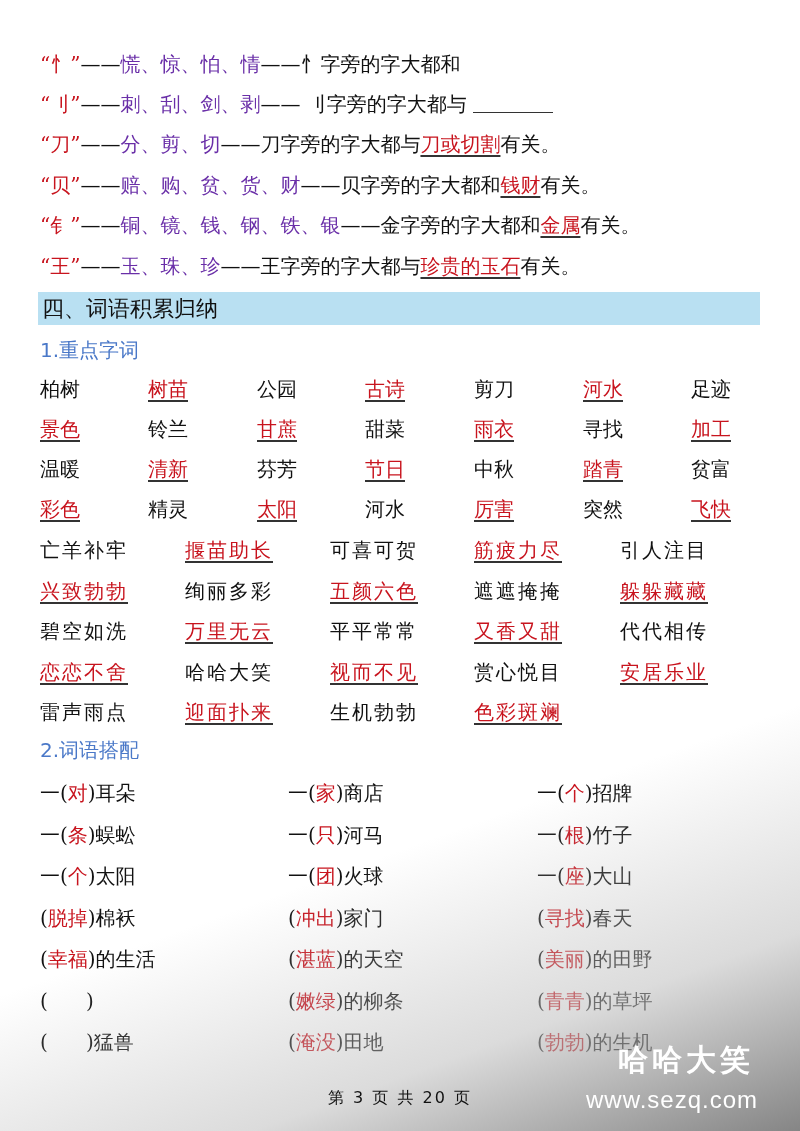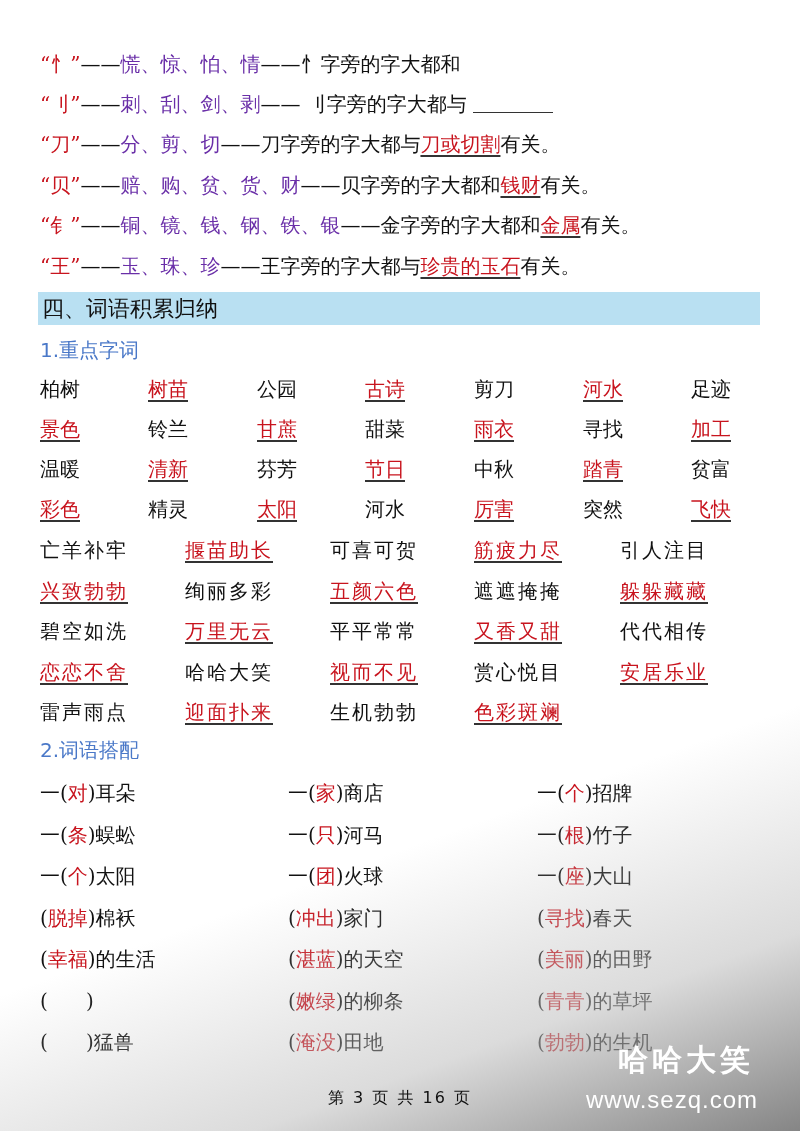--- a/index.html
+++ b/index.html
@@ -177,15 +177,15 @@
     </div>
     <div class="row">
       <span class="cell" style="left: 0px;"><span>(</span><span class="red" style="white-space: pre;">      </span><span>)猛兽</span></span>
       <span class="cell" style="left: 248px;"><span>(</span><span class="red" style="white-space: pre;">淹没</span><span>)田地</span></span>
       <span class="cell" style="left: 497px;"><span>(</span><span class="red" style="white-space: pre;">勃勃</span><span>)的生机</span></span>
     </div>
   </div>
 
 <div class="bg-fade"></div>
 
-<div class="footer">第 3 页 共 16 页</div>
+<div class="footer">第 3 页 共 20 页</div>
 <div class="wm-cn">哈哈大笑</div>
 <div class="wm-url">www.sezq.com</div>
 
 </body></html>

